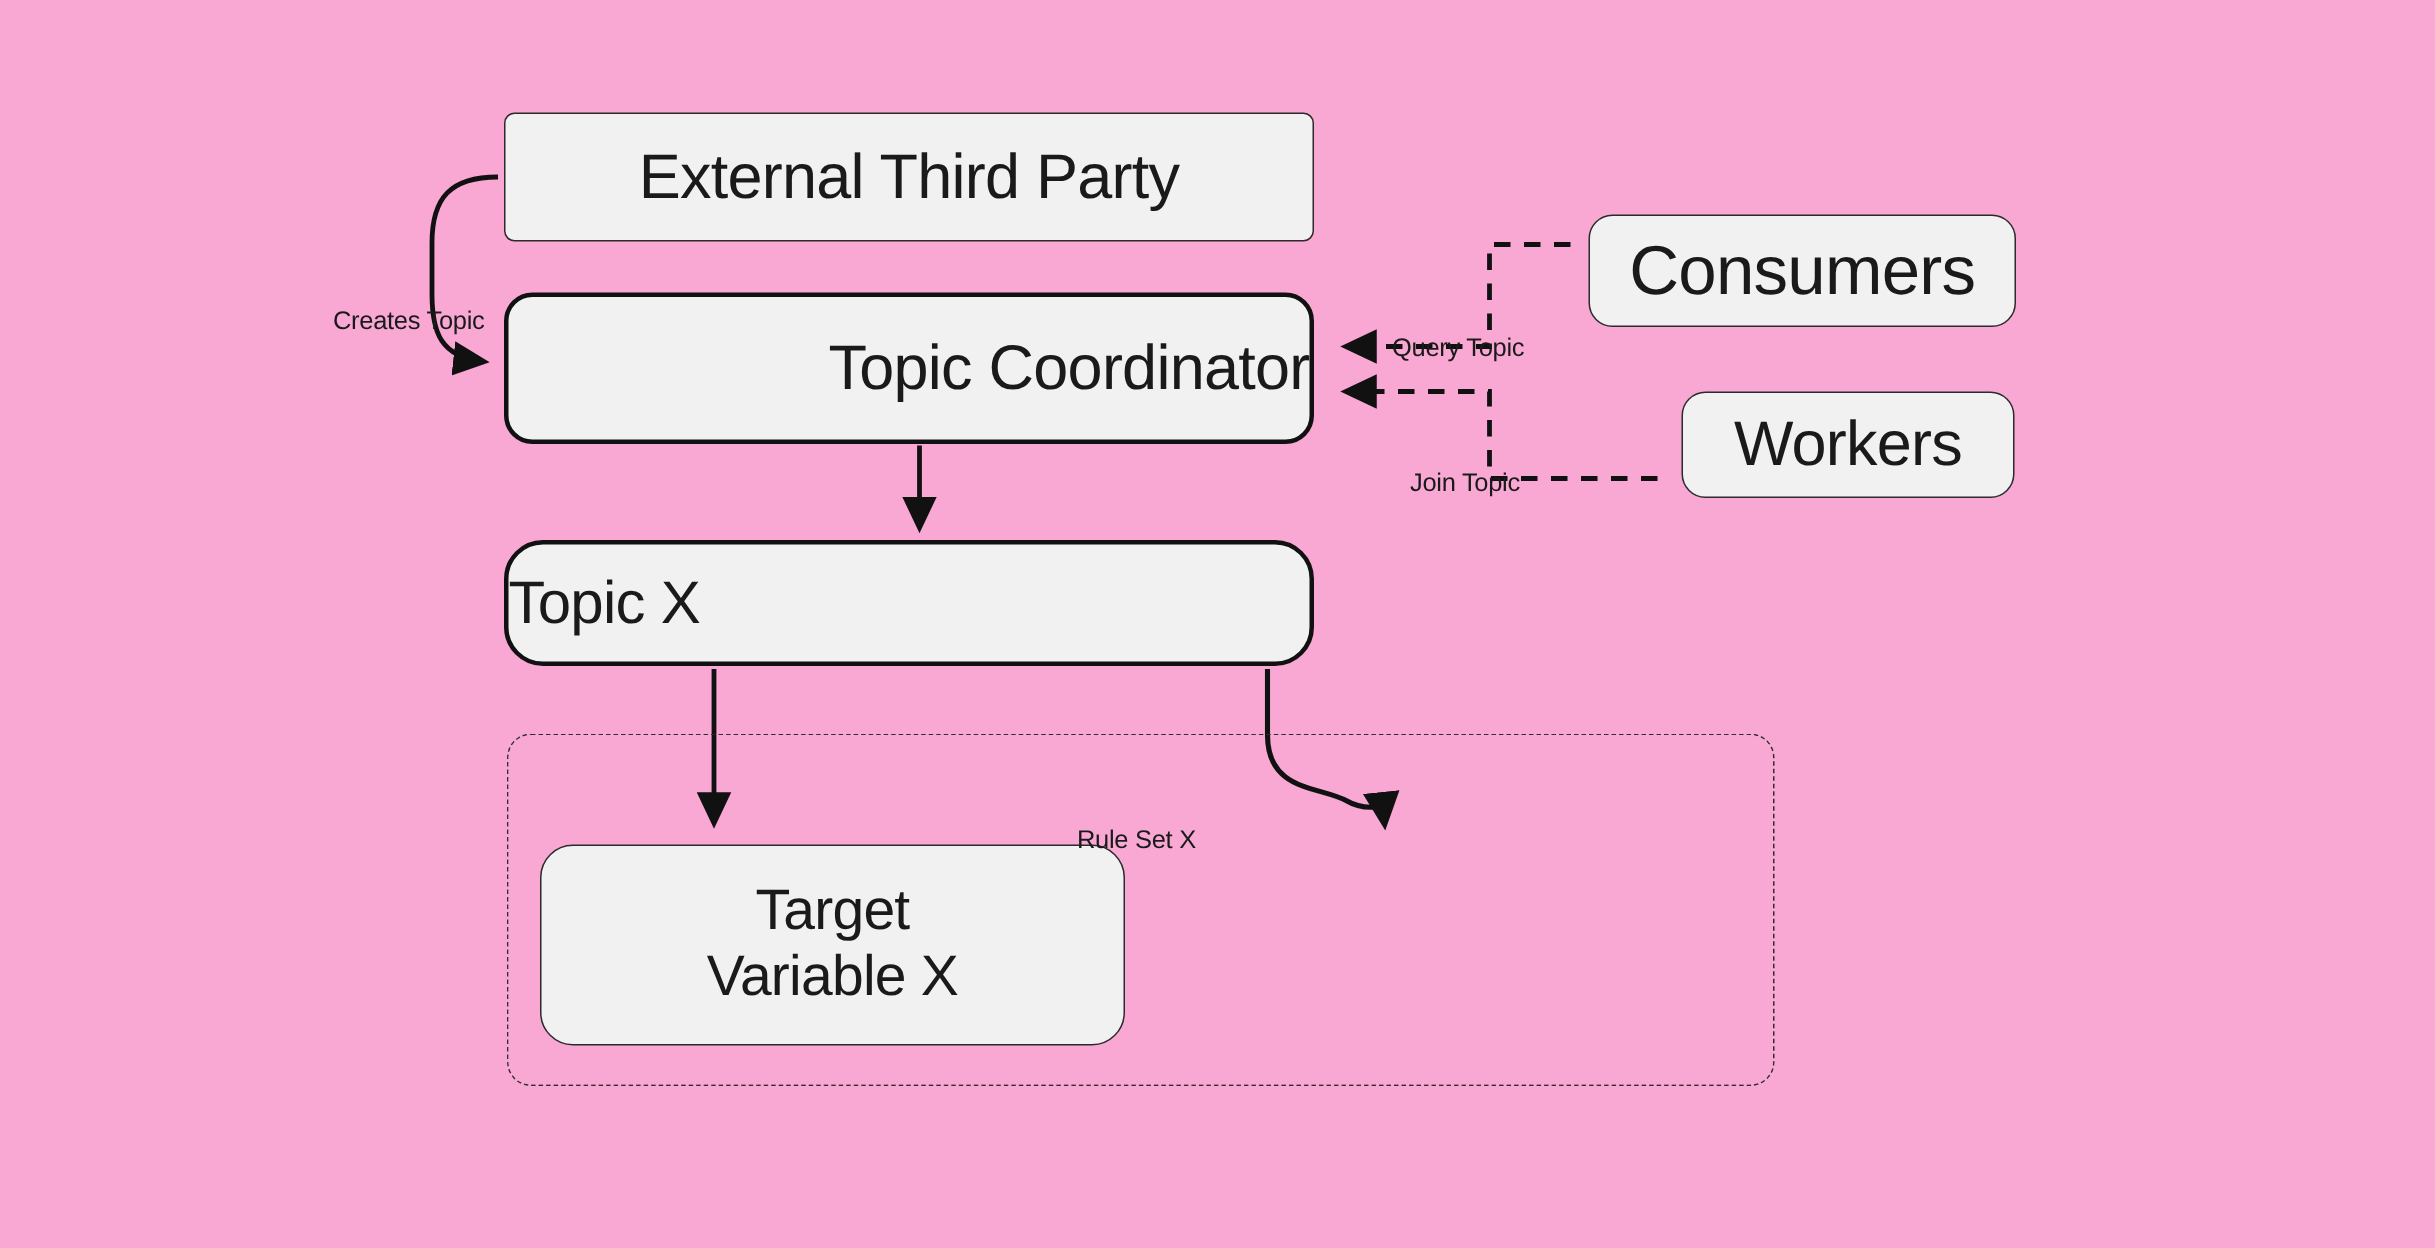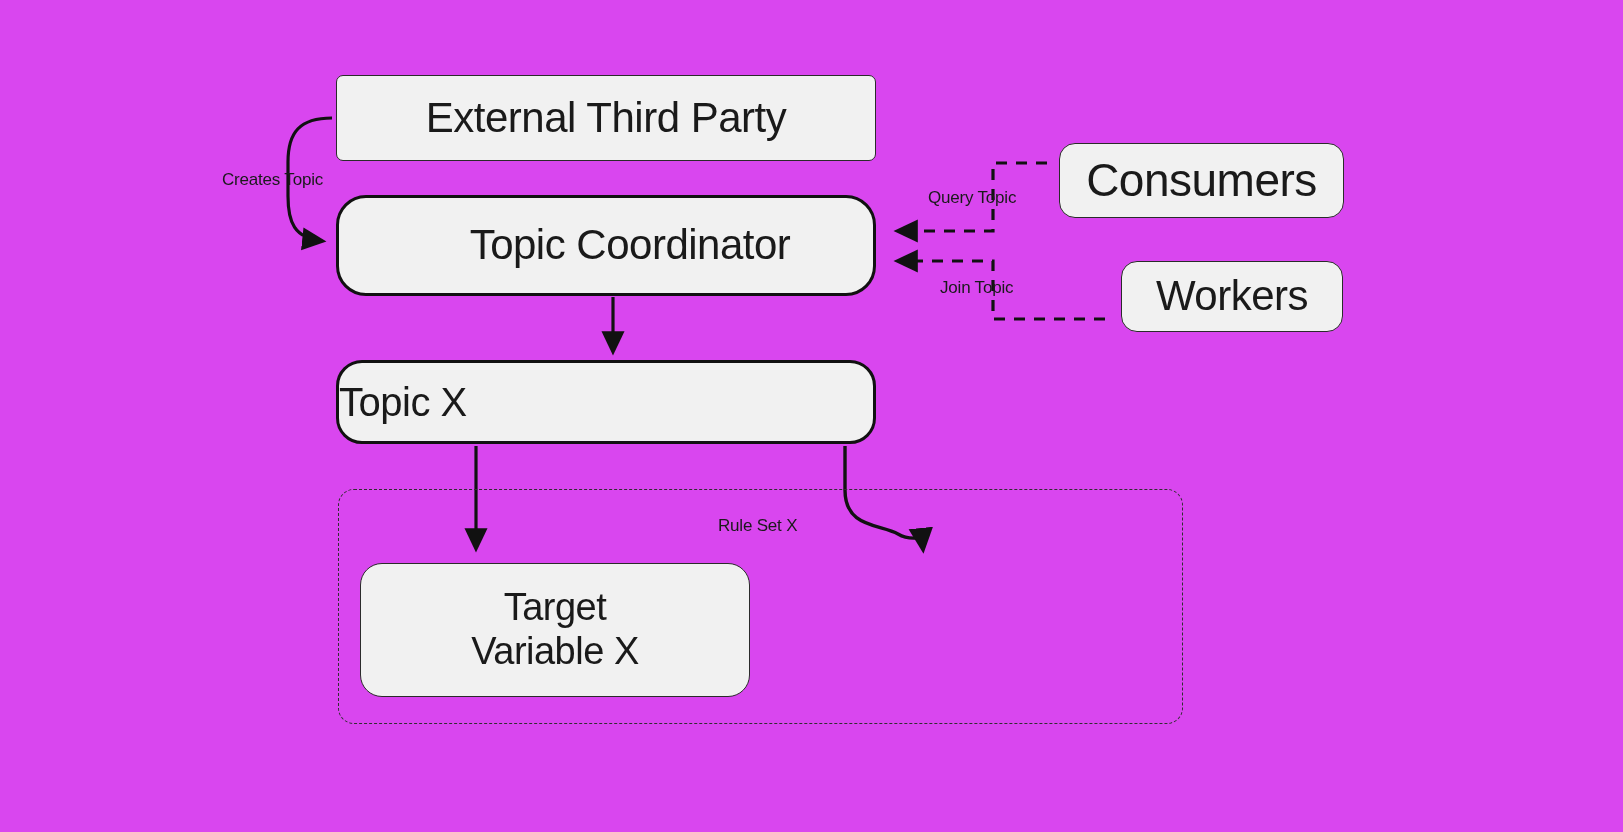--- a/index.html
+++ b/index.html
@@ -4,21 +4,21 @@
 <style>
   html, body {
     margin: 0;
     padding: 0;
     background: #f1f1f1;
   }
   #canvas {
     position: relative;
     width: 1623px;
     height: 832px;
-    background: #d946ef;
+    background: #f9a8d4;
     overflow: hidden;
     font-family: "Liberation Sans", sans-serif;
   }
   svg.layer {
     position: absolute;
     top: 0; left: 0;
     width: 1623px;
     height: 832px;
     overflow: visible;
   }
@@ -39,23 +39,23 @@
   .node.thick { border: 3px solid #111111; }
 
   
   #node-external-third-party {
     left: 336px; top: 75px; width: 540px; height: 86px;
     border-radius: 7px;
     font-size: 42px;
   }
   #node-topic-coordinator {
     left: 336px; top: 195px; width: 540px; height: 101px;
-    border-radius: 30px;
+    border-radius: 19px;
     font-size: 42px;
-    justify-content: center;
+    justify-content: flex-end;
     padding-left: 48px;
   }
   #node-topic-x {
     left: 336px; top: 360px; width: 540px; height: 84px;
     border-radius: 26px;
     font-size: 40px;
     justify-content: flex-start;
   }
   #node-consumers {
     left: 1059px; top: 143px; width: 285px; height: 75px;
@@ -86,20 +86,21 @@
     border-radius: 22px;
     font-size: 38px;
   }
   .edge-label {
     position: absolute;
     color: #1a1a1a;
     font-family: "Liberation Sans", sans-serif;
     font-size: 17px;
     letter-spacing: -0.2px;
     white-space: nowrap;
+    margin-top: 34px;
   }
   #label-creates-topic { left: 222px; top: 170px; }
   #label-query-topic   { left: 928px; top: 188px; }
   #label-join-topic    { left: 940px; top: 278px; }
   #label-rule-set-x    { left: 718px; top: 516px; }
 
   .node-line { display: block; }
 </style>
 </head>
 <body>

